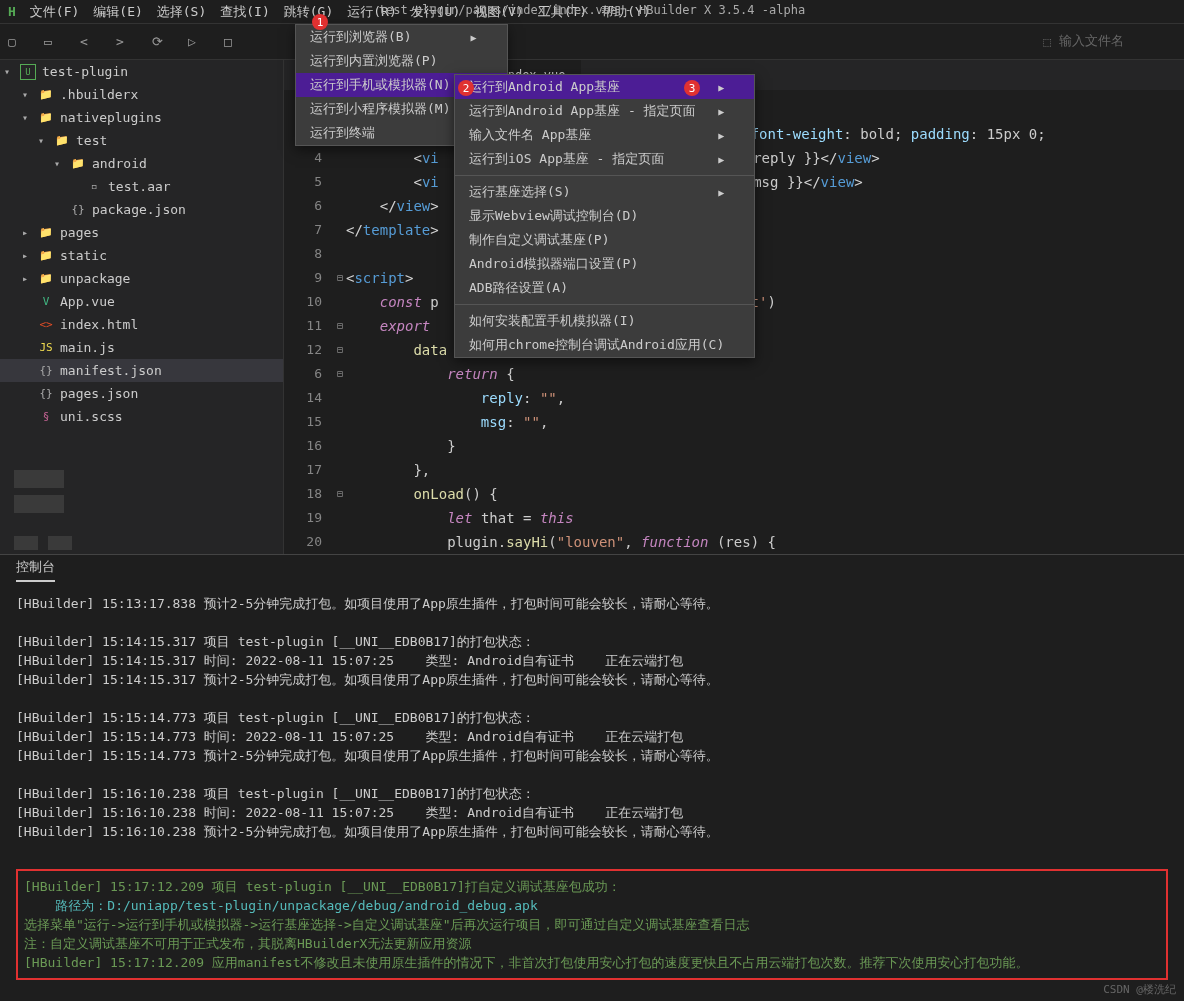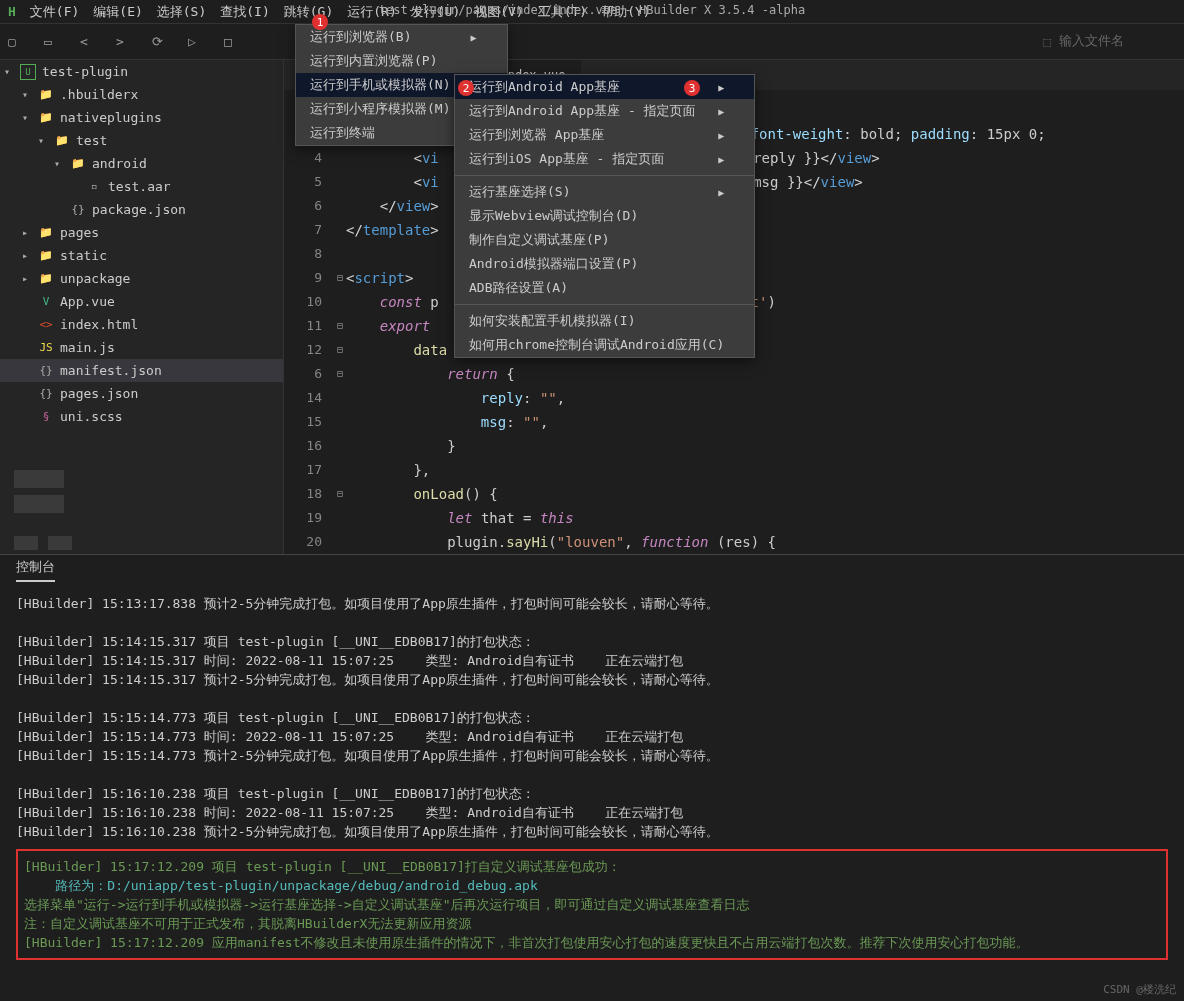--- a/index.html
+++ b/index.html
@@ -22,30 +22,30 @@
 .tab.active{background:#1e1e1e;}
 .tabs2{height:26px;display:flex;background:#1e1e1e;padding-left:160px;gap:4px;}
 .tab2{padding:0 12px;display:flex;align-items:center;color:#888;cursor:pointer;font-size:12px;}
 .gutter{width:50px;text-align:right;color:#858585;padding-right:12px;font-family:Consolas,monospace;}
 .code{flex:1;font-family:Consolas,monospace;font-size:14px;white-space:pre;}
 .line{display:flex;height:24px;line-height:24px;}
 .t{color:#569cd6;}.at{color:#9cdcfe;}.st{color:#ce9178;}.kw{color:#c586c0;font-style:italic;}.fn{color:#dcdcaa;}.op{color:#d4d4d4;}.va{color:#9cdcfe;}
 .fold{color:#858585;width:12px;text-align:center;font-size:10px;}
 .dropdown{position:absolute;background:#3c3c3c;border:1px solid #555;box-shadow:0 4px 12px rgba(0,0,0,0.5);z-index:100;}
 .dd-item{height:24px;display:flex;align-items:center;padding:0 30px 0 14px;cursor:pointer;justify-content:space-between;gap:20px;font-size:13px;}
-.dd-item.hl{background:#0f172a;}
+.dd-item.hl{background:#4c1d95;}
 .dd-sep{height:1px;background:#555;margin:4px 0;}
 .arrow{font-size:10px;}
 .badge{position:absolute;width:16px;height:16px;border-radius:50%;background:#e03131;color:#fff;font-size:11px;display:flex;align-items:center;justify-content:center;z-index:200;}
 .console-hdr{height:30px;border-top:1px solid #444;padding-left:16px;display:flex;align-items:center;}
 .console-hdr span{border-bottom:2px solid #ccc;padding-bottom:4px;}
 .console{padding:10px 16px;font-family:Consolas,monospace;font-size:13px;line-height:19px;height:420px;overflow:hidden;}
 .console .l{white-space:pre;}
 .cyan{color:#5bb;}.green{color:#6a9955;}
-.highlight-box{border:2px solid #e03131;padding:6px;margin-top:0;}
+.highlight-box{border:2px solid #e03131;padding:6px;margin-top:20px;}
 .watermark{position:absolute;bottom:4px;right:8px;color:#666;font-size:11px;}
 .pix{position:absolute;left:14px;width:50px;height:18px;background:#3a3a3a;}
 </style>
 </head>
 <body>
 
 <div class="menubar">
  <span style="color:#5a5;font-weight:bold">H</span>
  <span>文件(F)</span>
  <span>编辑(E)</span>
@@ -327,21 +327,21 @@
 <div class="dropdown" id="dd2" style="left: 454px; top: 74px;">
     <div class="dd-item hl">
       <span>运行到Android App基座</span>
       <span class="arrow">▶</span>
     </div>
     <div class="dd-item">
       <span>运行到Android App基座 - 指定页面</span>
       <span class="arrow">▶</span>
     </div>
     <div class="dd-item">
-      <span>运行到浏览器 App基座</span>
+      <span>输入文件名 App基座</span>
       <span class="arrow">▶</span>
     </div>
     <div class="dd-item">
       <span>运行到iOS App基座 - 指定页面</span>
       <span class="arrow">▶</span>
     </div>
     <div class="dd-sep"></div>
     <div class="dd-item">
       <span>运行基座选择(S)</span>
       <span class="arrow">▶</span>

